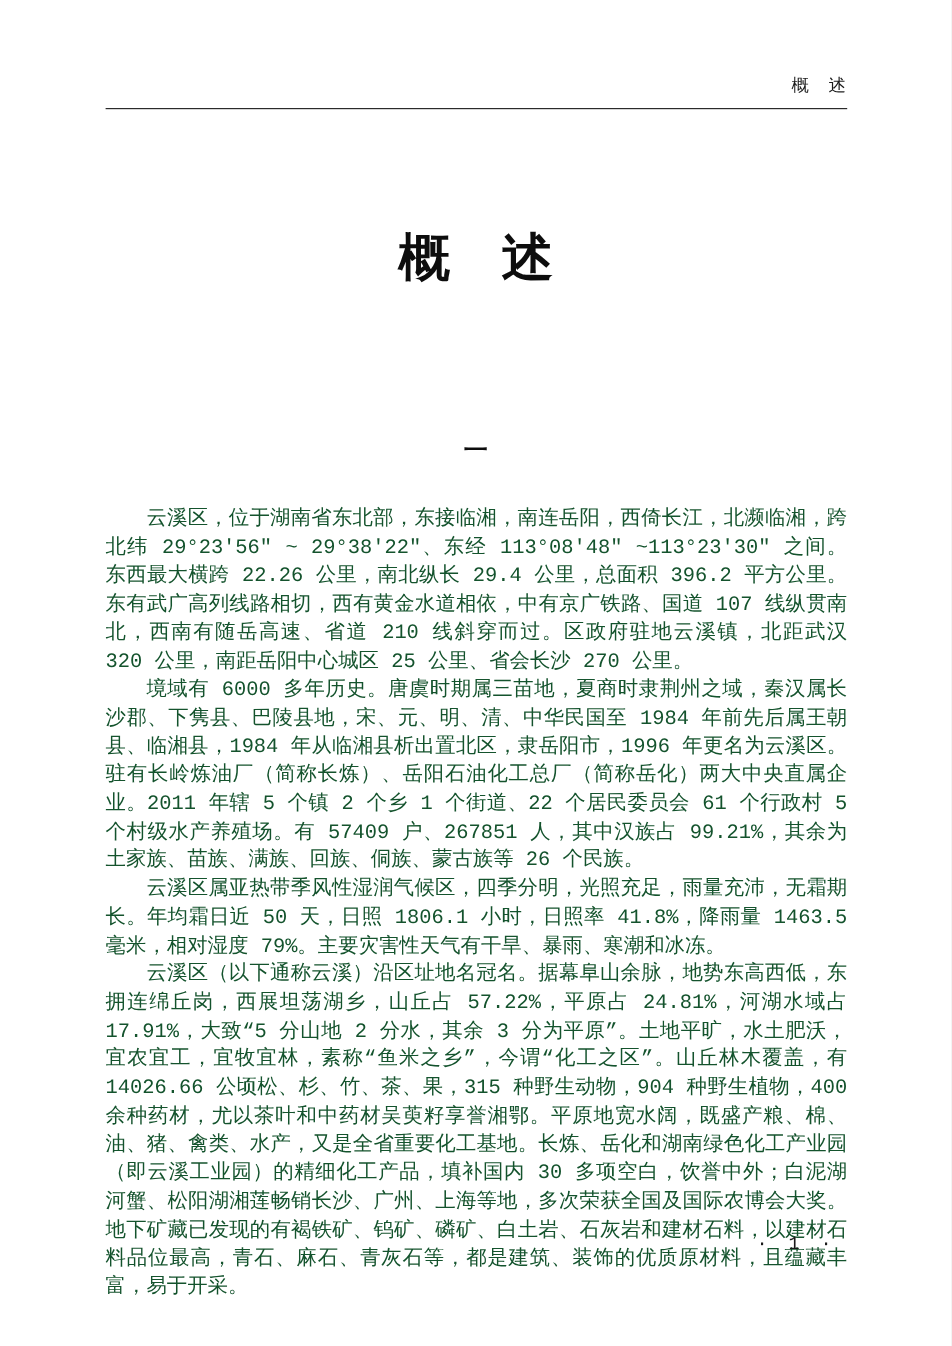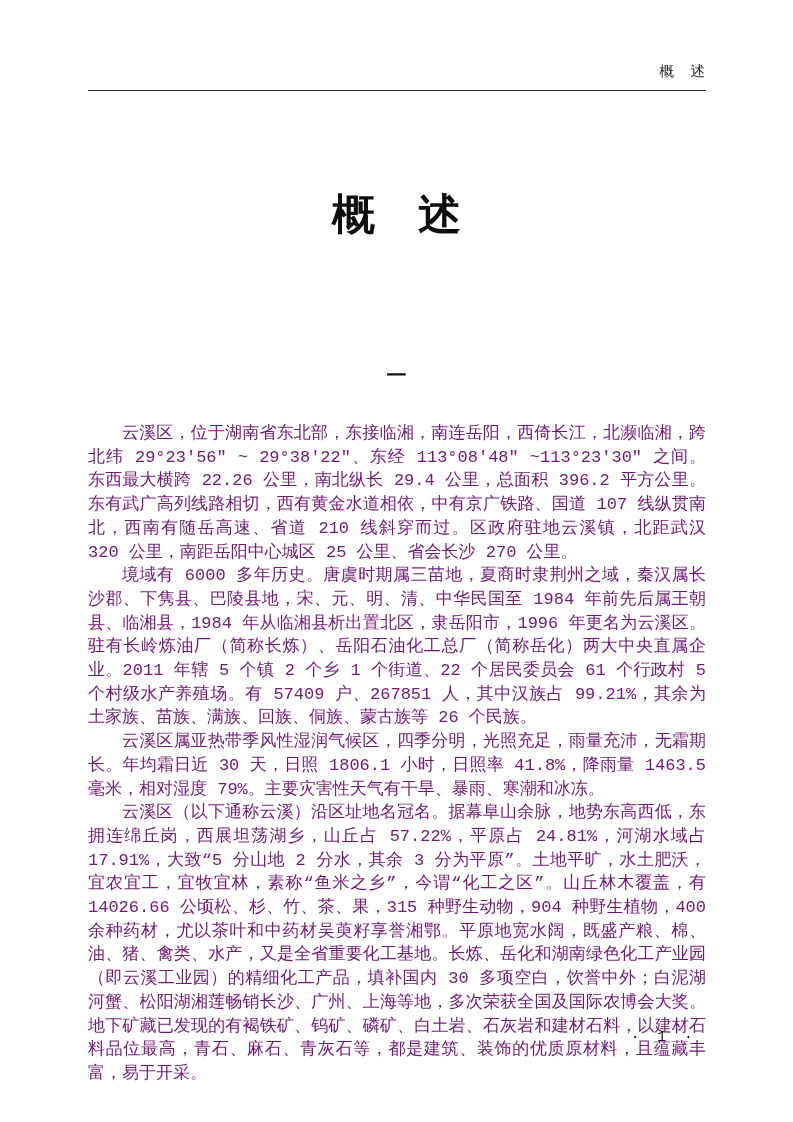--- a/index.html
+++ b/index.html
@@ -51,21 +51,21 @@
   }
   .body-text {
     position: absolute;
     left: 88px;
     width: 618px;
     top: 422px;
     font-size: 17px;
     line-height: 23.7px;
     text-align: justify;
     text-justify: inter-ideograph;
-    color: #701a75;
+    color: #14532d;
   }
   .body-text p {
     margin: 0;
     text-indent: 2em;
   }
   .page-number {
     position: absolute;
     right: 96px;
     top: 1028px;
     font-size: 15.5px;
@@ -80,19 +80,19 @@
 
   <div class="running-header">概　述</div>
 
   <div class="chapter-title">概　述</div>
 
   <div class="section-marker">一</div>
 
   <div class="body-text">
     <p>云溪区，位于湖南省东北部，东接临湘，南连岳阳，西倚长江，北濒临湘，跨北纬 29°23′56″ ~ 29°38′22″、东经 113°08′48″ ~113°23′30″ 之间。东西最大横跨 22.26 公里，南北纵长 29.4 公里，总面积 396.2 平方公里。东有武广高列线路相切，西有黄金水道相依，中有京广铁路、国道 107 线纵贯南北，西南有随岳高速、省道 210 线斜穿而过。区政府驻地云溪镇，北距武汉 320 公里，南距岳阳中心城区 25 公里、省会长沙 270 公里。</p>
     <p>境域有 6000 多年历史。唐虞时期属三苗地，夏商时隶荆州之域，秦汉属长沙郡、下隽县、巴陵县地，宋、元、明、清、中华民国至 1984 年前先后属王朝县、临湘县，1984 年从临湘县析出置北区，隶岳阳市，1996 年更名为云溪区。驻有长岭炼油厂（简称长炼）、岳阳石油化工总厂（简称岳化）两大中央直属企业。2011 年辖 5 个镇 2 个乡 1 个街道、22 个居民委员会 61 个行政村 5 个村级水产养殖场。有 57409 户、267851 人，其中汉族占 99.21%，其余为土家族、苗族、满族、回族、侗族、蒙古族等 26 个民族。</p>
-    <p>云溪区属亚热带季风性湿润气候区，四季分明，光照充足，雨量充沛，无霜期长。年均霜日近 30 天，日照 1806.1 小时，日照率 41.8%，降雨量 1463.5 毫米，相对湿度 79%。主要灾害性天气有干旱、暴雨、寒潮和冰冻。</p>
+    <p>云溪区属亚热带季风性湿润气候区，四季分明，光照充足，雨量充沛，无霜期长。年均霜日近 50 天，日照 1806.1 小时，日照率 41.8%，降雨量 1463.5 毫米，相对湿度 79%。主要灾害性天气有干旱、暴雨、寒潮和冰冻。</p>
     <p>云溪区（以下通称云溪）沿区址地名冠名。据幕阜山余脉，地势东高西低，东拥连绵丘岗，西展坦荡湖乡，山丘占 57.22%，平原占 24.81%，河湖水域占 17.91%，大致“5 分山地 2 分水，其余 3 分为平原”。土地平旷，水土肥沃，宜农宜工，宜牧宜林，素称“鱼米之乡”，今谓“化工之区”。山丘林木覆盖，有 14026.66 公顷松、杉、竹、茶、果，315 种野生动物，904 种野生植物，400 余种药材，尤以茶叶和中药材吴萸籽享誉湘鄂。平原地宽水阔，既盛产粮、棉、油、猪、禽类、水产，又是全省重要化工基地。长炼、岳化和湖南绿色化工产业园（即云溪工业园）的精细化工产品，填补国内 30 多项空白，饮誉中外；白泥湖河蟹、松阳湖湘莲畅销长沙、广州、上海等地，多次荣获全国及国际农博会大奖。地下矿藏已发现的有褐铁矿、钨矿、磷矿、白土岩、石灰岩和建材石料，以建材石料品位最高，青石、麻石、青灰石等，都是建筑、装饰的优质原材料，且蕴藏丰富，易于开采。</p>
   </div>
 
   <div class="page-number">· 1 ·</div>
 
 </div>
 
 </body></html>

